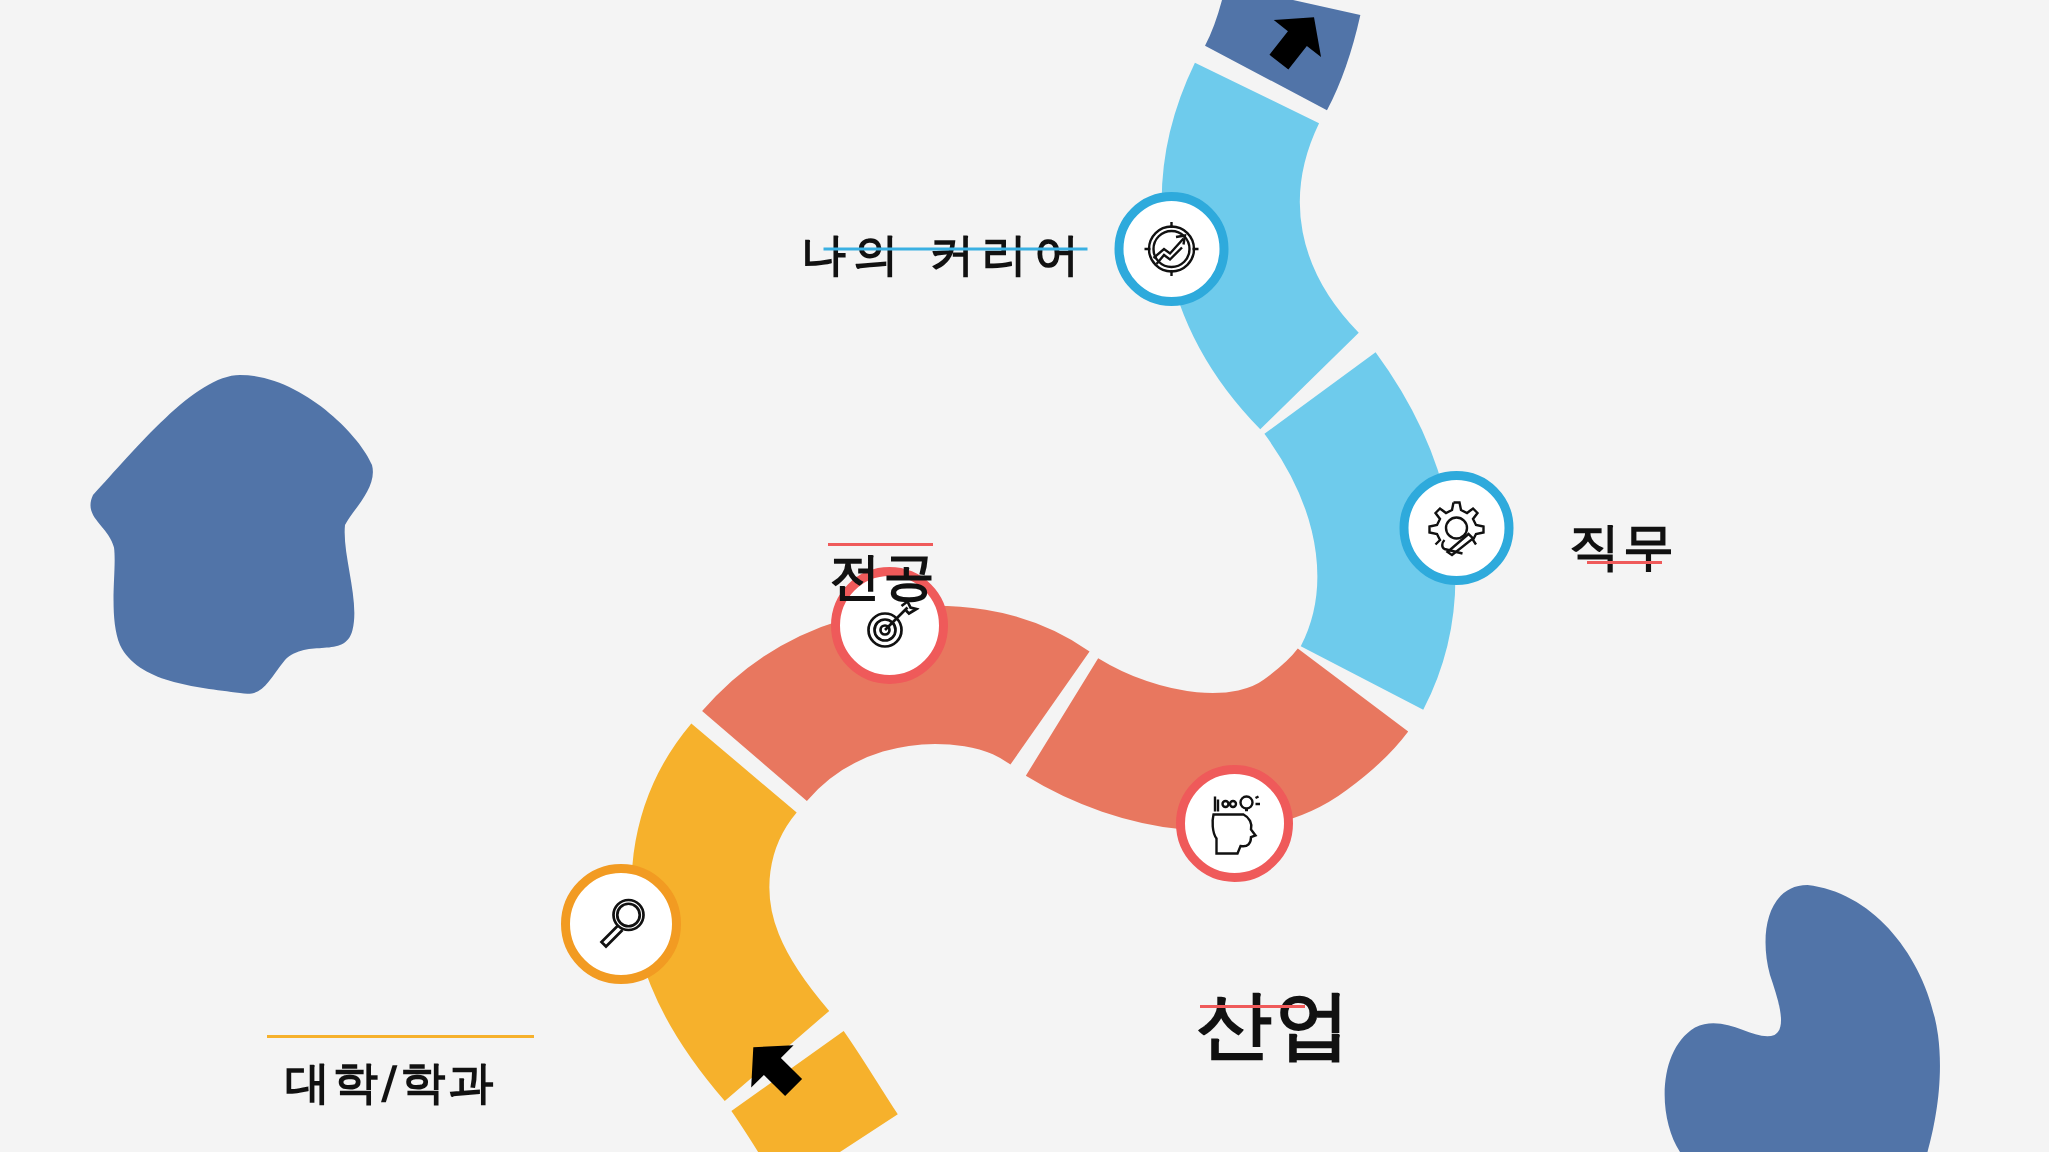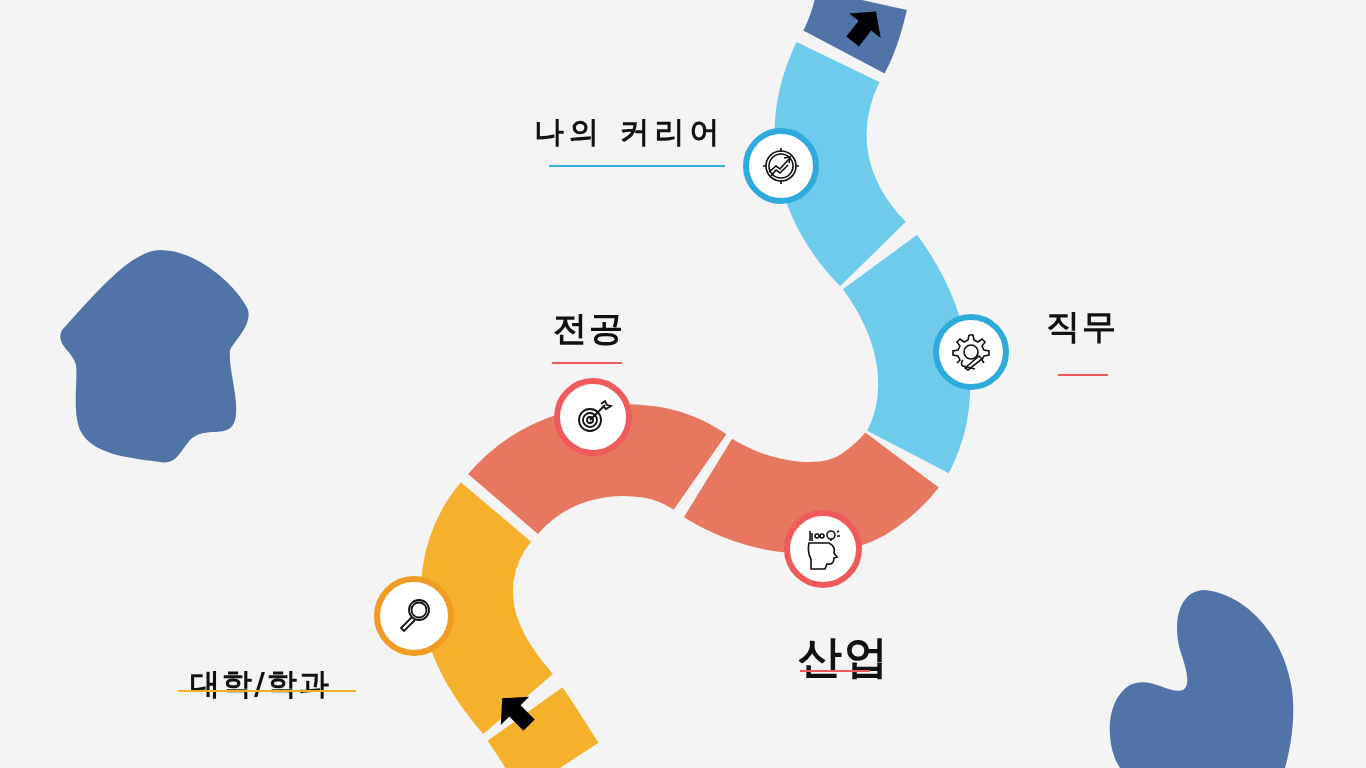--- a/index.html
+++ b/index.html
@@ -1,18 +1,18 @@
 <!DOCTYPE html>
 <html><head>
 <meta charset="utf-8">
 <style>
   html, body { margin:0; padding:0; }
   body { width:1366px; height:768px; overflow:hidden; background:#f4f4f4; position:relative; font-family:"DejaVu Sans", sans-serif; }
   svg.stage { position:absolute; left:0; top:0; }
-  .label { position:absolute; font-weight:bold; color:#111; letter-spacing:2px; font-family:"DejaVu Sans", sans-serif; white-space:nowrap; }
+  .label { position:absolute; font-weight:bold; color:#111; letter-spacing:2px; font-family:"DejaVu Sans", sans-serif; white-space:nowrap;margin-top:38px; }
   .uline { position:absolute; height:2px; }
   .node { position:absolute; border-radius:50%; background:#fff; box-sizing:border-box; display:flex; align-items:center; justify-content:center; }
 </style>
 </head>
 <body>
 
 <svg class="stage" width="1366" height="768" viewBox="0 0 1366 768">
 
   <path fill="#5174a8" d="M62,330 C90,300 130,250 160,250 C200,250 240,290 248,310 C252,325 235,340 230,350 C228,370 240,400 235,420 C230,440 205,425 190,440 C178,455 175,465 160,462 C130,458 92,455 80,430 C72,410 78,380 76,365 C72,350 55,345 62,330 Z"></path>
   <path fill="#5174a8" d="M1205,590 C1250,595 1285,640 1292,690 C1296,720 1290,750 1285,768 L1120,768 C1105,745 1105,700 1130,685 C1150,675 1170,695 1183,690 C1192,685 1185,665 1180,650 C1172,620 1180,590 1205,590 Z"></path>
@@ -47,35 +47,35 @@
 
 <div class="node" style="left:554px;top:378px;width:78px;height:78px;border:6px solid #ef5a5a;">
   <svg width="40" height="40" viewBox="0 0 40 40" fill="none" stroke="#111" stroke-width="1.8">
     <circle cx="17" cy="23" r="11"></circle>
     <circle cx="17" cy="23" r="7"></circle>
     <circle cx="17" cy="23" r="3"></circle>
     <path d="M17,23 L32,8"></path>
     <path d="M28,7 L32,4 L34,8 L38,9 L33,12 L31,10"></path>
   </svg>
 </div>
-<div class="label" style="left:553px;top:306px;font-size:34px;">전공</div>
+<div class="label" style="left:553px;top:324px;font-size:34px;">전공</div>
 <div class="uline" style="left:552px;top:362px;width:70px;background:#ef5a5a;"></div>
 
 <div class="node" style="left:784px;top:510px;width:78px;height:78px;border:6px solid #ef5a5a;">
   <svg width="44" height="44" viewBox="0 0 44 44" fill="none" stroke="#111" stroke-width="1.6">
     <path d="M8,16 L28,16 C32,18 34,22 33,26 L36,30 L33,31 C33,35 31,38 26,37 L24,42 L10,42 L10,32 C7,28 7,20 8,16 Z"></path>
     <path d="M9,14 L9,4 M11,14 L11,6"></path>
     <circle cx="16" cy="9" r="2"></circle>
       <circle cx="21" cy="9" r="2"></circle>
     <circle cx="30" cy="8" r="4"></circle>
       <path d="M29,13 L31,13"></path>
     <path d="M36,5 L38,4 M36,9 L39,9"></path>
   </svg>
 </div>
-<div class="label" style="left:798px;top:628px;font-size:44px;">산업</div>
+<div class="label" style="left:798px;top:612px;font-size:50px;">산업</div>
 <div class="uline" style="left:800px;top:670px;width:70px;background:#ef5a5a;"></div>
 
 <div class="node" style="left:933px;top:314px;width:76px;height:76px;border:6px solid #2eaadc;">
   <svg width="40" height="40" viewBox="0 0 40 40" fill="none" stroke="#111" stroke-width="1.6">
     <path d="M18,3 L22,3 L23,8 L27,10 L31,7 L34,10 L31,14 L33,18 L38,19 L38,23 L33,24 L31,28 L33,31"></path>
     <path d="M18,3 L17,8 L13,10 L9,7 L6,10 L9,14 L7,18 L2,19 L2,23 L7,24 L9,28 L6,31"></path>
     <circle cx="20" cy="20" r="7"></circle>
     <path d="M14,36 L28,24 L31,27 L17,38 Z"></path>
     <path d="M12,28 C10,30 10,33 12,34 L24,37"></path>
   </svg>

